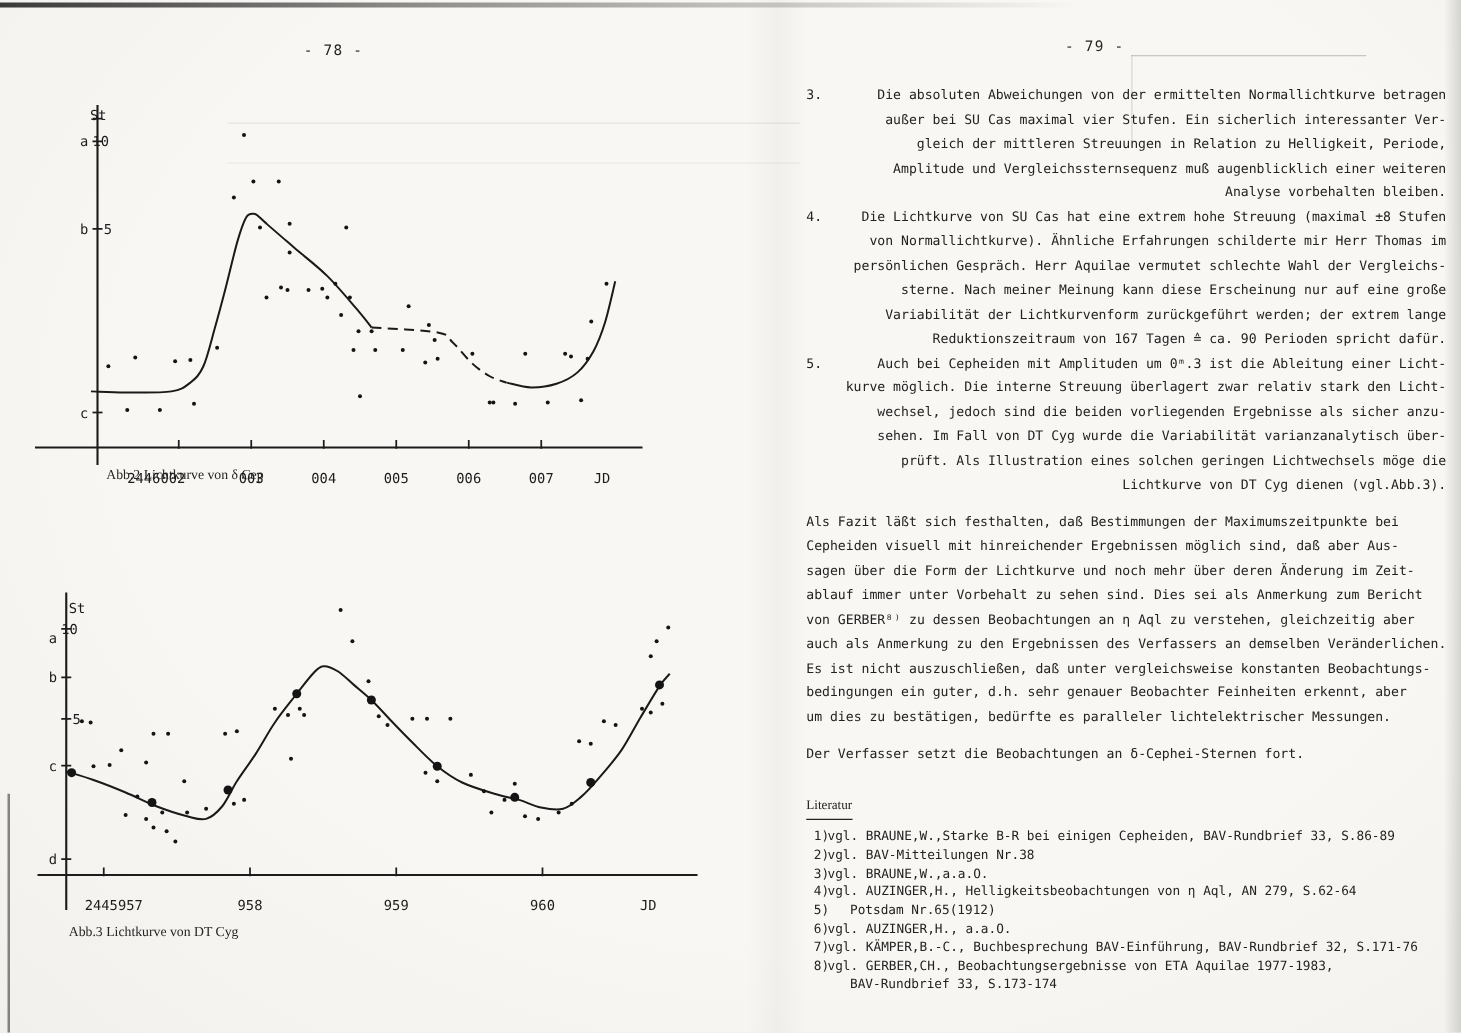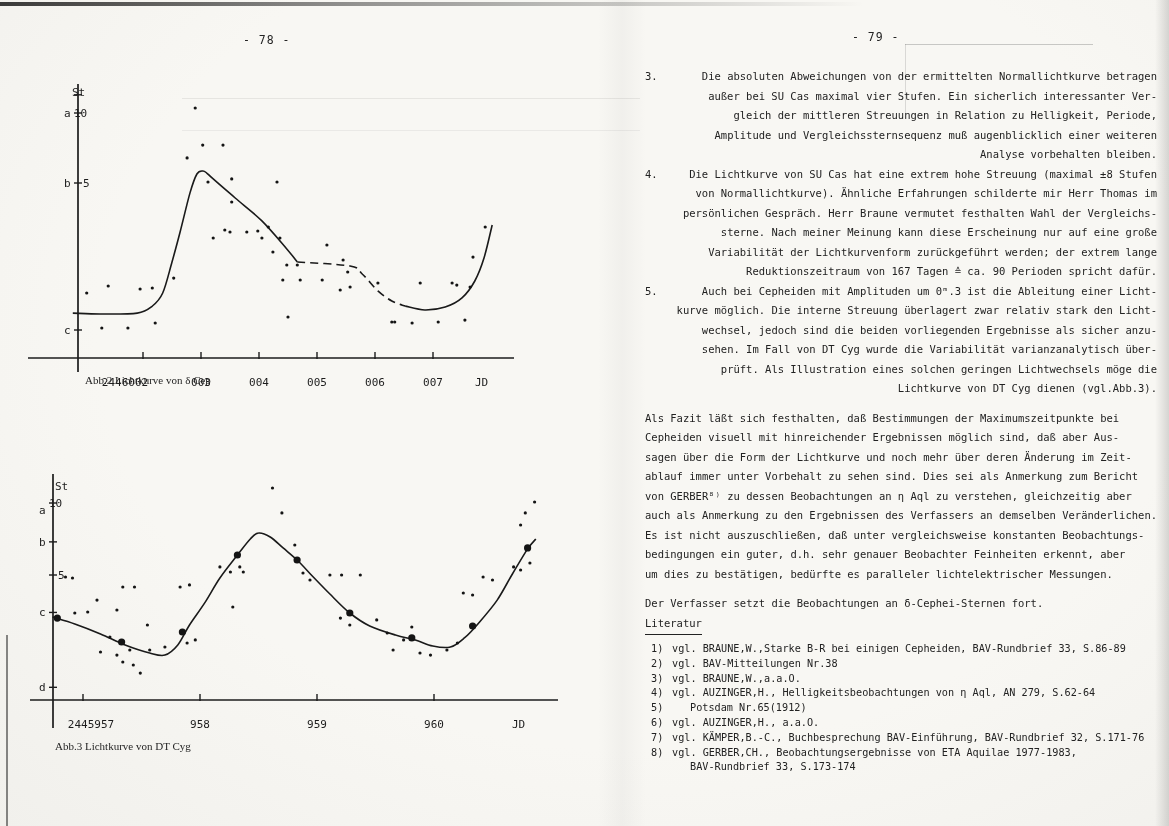--- a/index.html
+++ b/index.html
@@ -15,26 +15,26 @@
   svg text{font-family:"DejaVu Sans Mono","DejaVu Sans",monospace;fill:#1c1c1c;}
 
   
   .col{position:absolute;left:645px;top:67px;width:512px;font-size:10.5px;
        line-height:19.5px;color:#222;}
   .item{position:relative;}
   .item .num{position:absolute;left:0;top:0;}
   .item .itxt{margin-left:22px;text-align:right;}
   .tl{white-space:pre;}
   .para{margin-top:10px;}
-  .lit-head{display:inline-block;border-bottom:1.4px solid #222;
-            padding-bottom:1px;}
+  .lit-head{display:inline-block;margin-top:21px;border-bottom:1.4px solid #222;
+            padding-bottom:1px;font-family:Liberation Serif, serif;}
   .lit{margin-top:7px;font-size:10.2px;line-height:14.8px;}
   .lit-item{position:relative;}
   .lit-item .num{position:absolute;left:6px;top:0;}
-  .lit-item .ltxt{margin-left:27px;}
+  .lit-item .ltxt{margin-left:17px;}
   .lit-item .cont{padding-left:18px;}
 
   
   .art{position:absolute;pointer-events:none;}
   .art-topline{left:0;top:2px;width:900px;height:4px;
       background:linear-gradient(to right, rgba(25,25,25,.85), rgba(25,25,25,.45) 40%, rgba(25,25,25,0) 96%);}
   .art-leftline{left:6px;top:635px;width:2px;height:191px;background:rgba(40,40,40,.55);}
   .art-bleed-h{left:905px;top:44px;width:188px;height:1px;background:rgba(110,110,110,.35);}
   .art-bleed-v{left:905px;top:44px;width:1px;height:74px;background:rgba(110,110,110,.22);}
   .art-bleed-l1{left:182px;top:98px;width:458px;height:1px;background:rgba(120,120,120,.14);}
@@ -249,21 +249,21 @@
           <div class="tl">Amplitude und Vergleichssternsequenz muß augenblicklich einer weiteren</div>
           <div class="tl">Analyse vorbehalten bleiben.</div>
         </div>
       </div>
 
       <div class="item">
         <span class="num">4.</span>
         <div class="itxt">
           <div class="tl">Die Lichtkurve von SU Cas hat eine extrem hohe Streuung (maximal ±8 Stufen</div>
           <div class="tl">von Normallichtkurve). Ähnliche Erfahrungen schilderte mir Herr Thomas im</div>
-          <div class="tl">persönlichen Gespräch. Herr Braune vermutet festhalten Wahl der Vergleichs-</div>
+          <div class="tl">persönlichen Gespräch. Herr Aquilae vermutet schlechte Wahl der Vergleichs-</div>
           <div class="tl">sterne. Nach meiner Meinung kann diese Erscheinung nur auf eine große</div>
           <div class="tl">Variabilität der Lichtkurvenform zurückgeführt werden; der extrem lange</div>
           <div class="tl">Reduktionszeitraum von 167 Tagen ≙ ca. 90 Perioden spricht dafür.</div>
         </div>
       </div>
 
       <div class="item">
         <span class="num">5.</span>
         <div class="itxt">
           <div class="tl">Auch bei Cepheiden mit Amplituden um 0ᵐ.3 ist die Ableitung einer Licht-</div>

